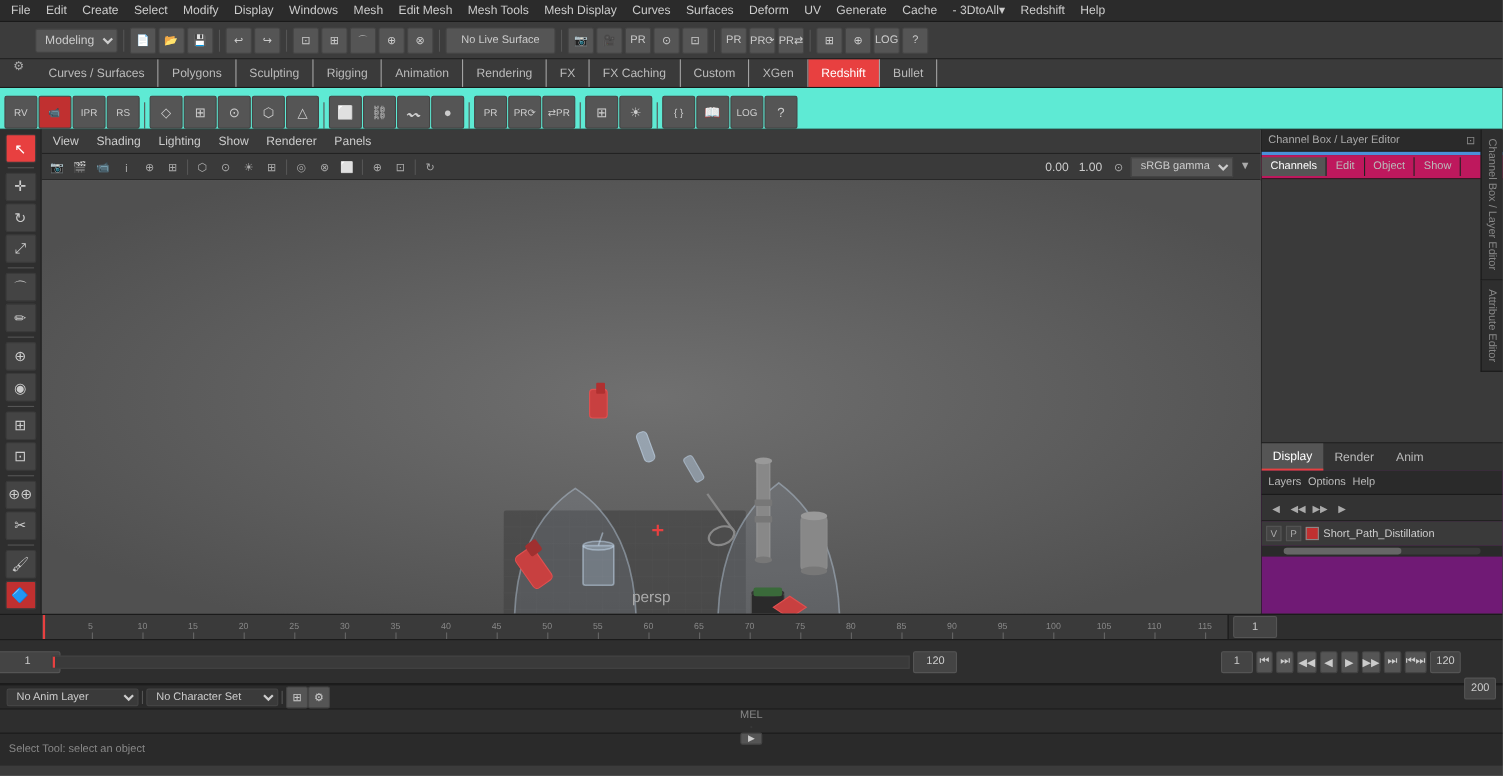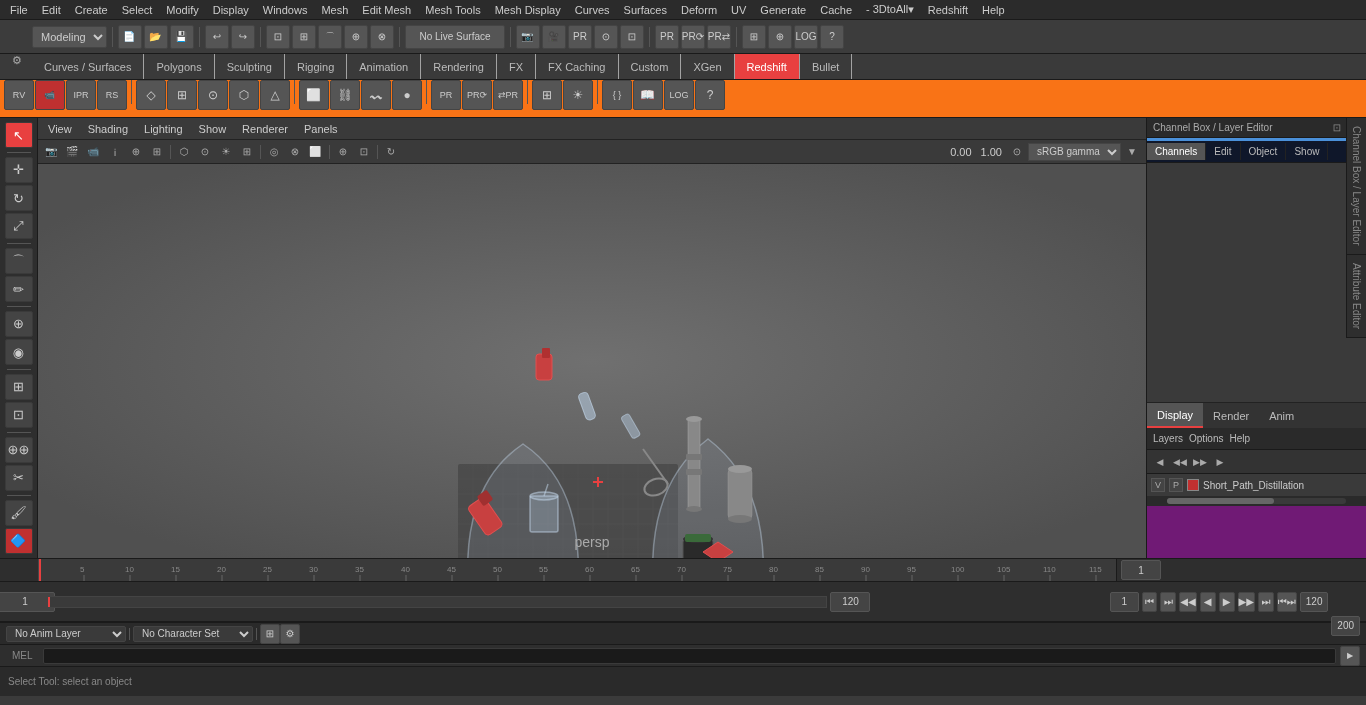--- a/index.html
+++ b/index.html
@@ -91,23 +91,23 @@
       display: flex; align-items: center; justify-content: center;
       cursor: pointer;
       position: absolute;
       left: 4px;
       color: #aaa;
     }
 
     
     #toolbar2 {
       height: 38px;
-      background: #f97316;
-      display: flex;
-      align-items: flex-start;
+      background: #5eead4;
+      display: flex;
+      align-items: flex-end;
       padding: 0 4px;
       gap: 1px;
       border-bottom: 1px solid #1a1a1a;
     }
     .tb2-btn {
       width: 30px; height: 30px;
       background: #555;
       border: 1px solid #444;
       border-radius: 2px;
       cursor: pointer;
@@ -232,21 +232,21 @@
       justify-content: space-between;
       padding: 0 6px;
       border-bottom: 1px solid #1a1a1a;
     }
     .rph-title { font-size: 10px; color: #aaa; }
     .rph-btn { font-size: 10px; color: #888; cursor: pointer; width: 14px; text-align: center; }
 
     
     #channel-tabs {
       height: 22px;
-      background: #0f172a;
+      background: #be185d;
       display: flex;
       align-items: center;
       border-bottom: 1px solid #1a1a1a;
     }
     .ch-tab {
       padding: 3px 8px;
       font-size: 10px;
       color: #bbb;
       cursor: pointer;
       border-right: 1px solid #222;
@@ -937,21 +937,21 @@
   <div class="bb-separator"></div>
 
   <select class="bb-dropdown" style="min-width:120px;">
     <option>No Character Set</option>
   </select>
   <div class="bb-separator"></div>
   <div class="pb-btn">⊞</div>
   <div class="pb-btn">⚙</div>
 </div>
 
-<div id="mel-bar" style="height:22px; background:#2e2e2e; display:flex; align-items:center; padding:0 6px; gap:4px; border-top:1px solid #1a1a1a;">
+<div id="mel-bar" style="height:22px; background:#2e2e2e; display:flex; align-items:center; padding:0 6px; gap:4px; border-top:1px solid #1a1a1a;flex-direction:column;">
   <span class="bb-label">MEL</span>
   <div style="flex:1; height:16px; background:#1a1a1a; border:1px solid #3a3a3a; border-radius:2px;"></div>
   <div class="pb-btn" style="font-size:8px;">▶</div>
 </div>
 
 <div id="status-line" style="height:30px; background:#2a2a2a; display:flex; align-items:center; padding:0 8px; border-top:1px solid #1a1a1a;">
   <span class="sl-text">Select Tool: select an object</span>
 </div>
 
 </body></html>

